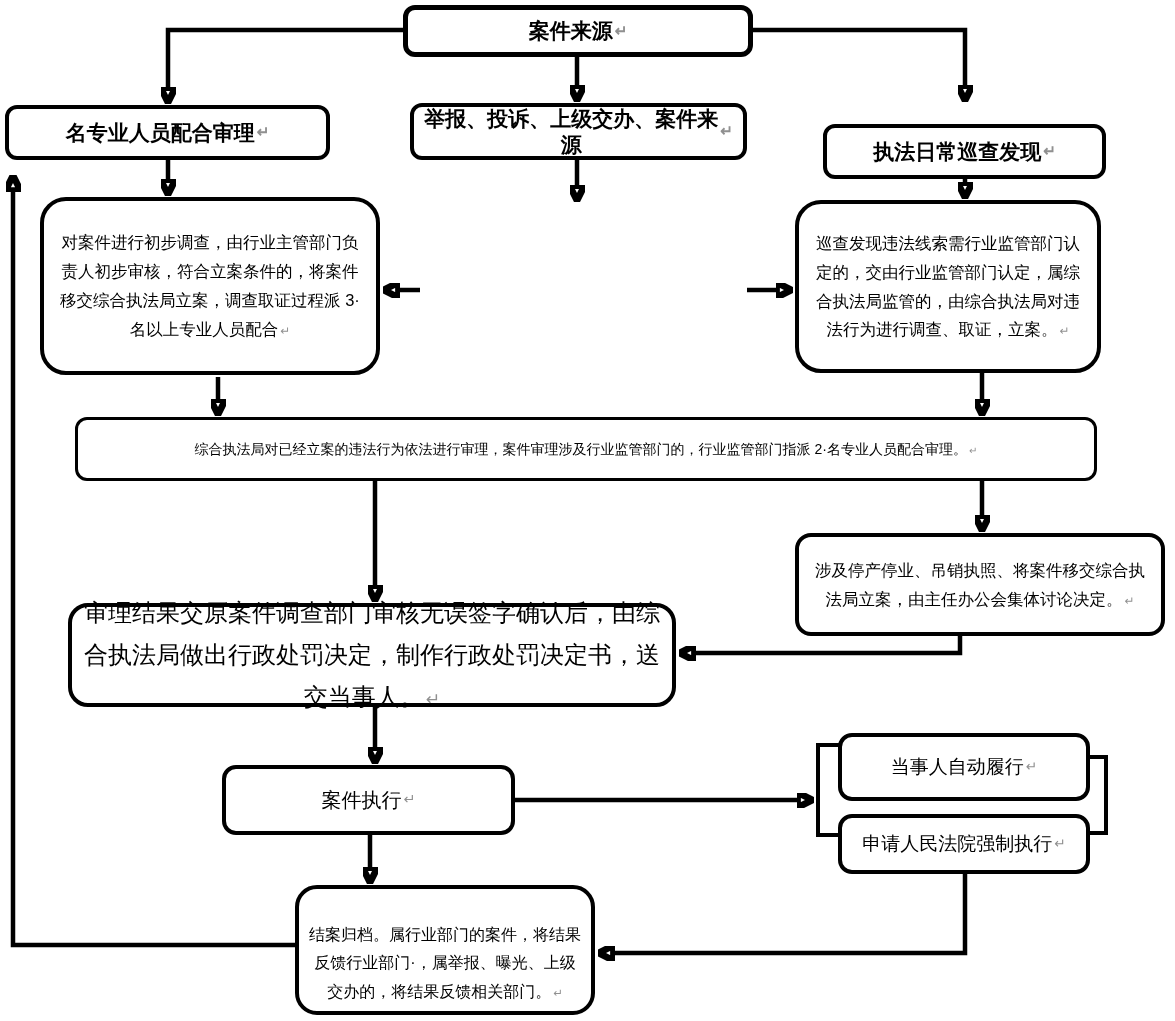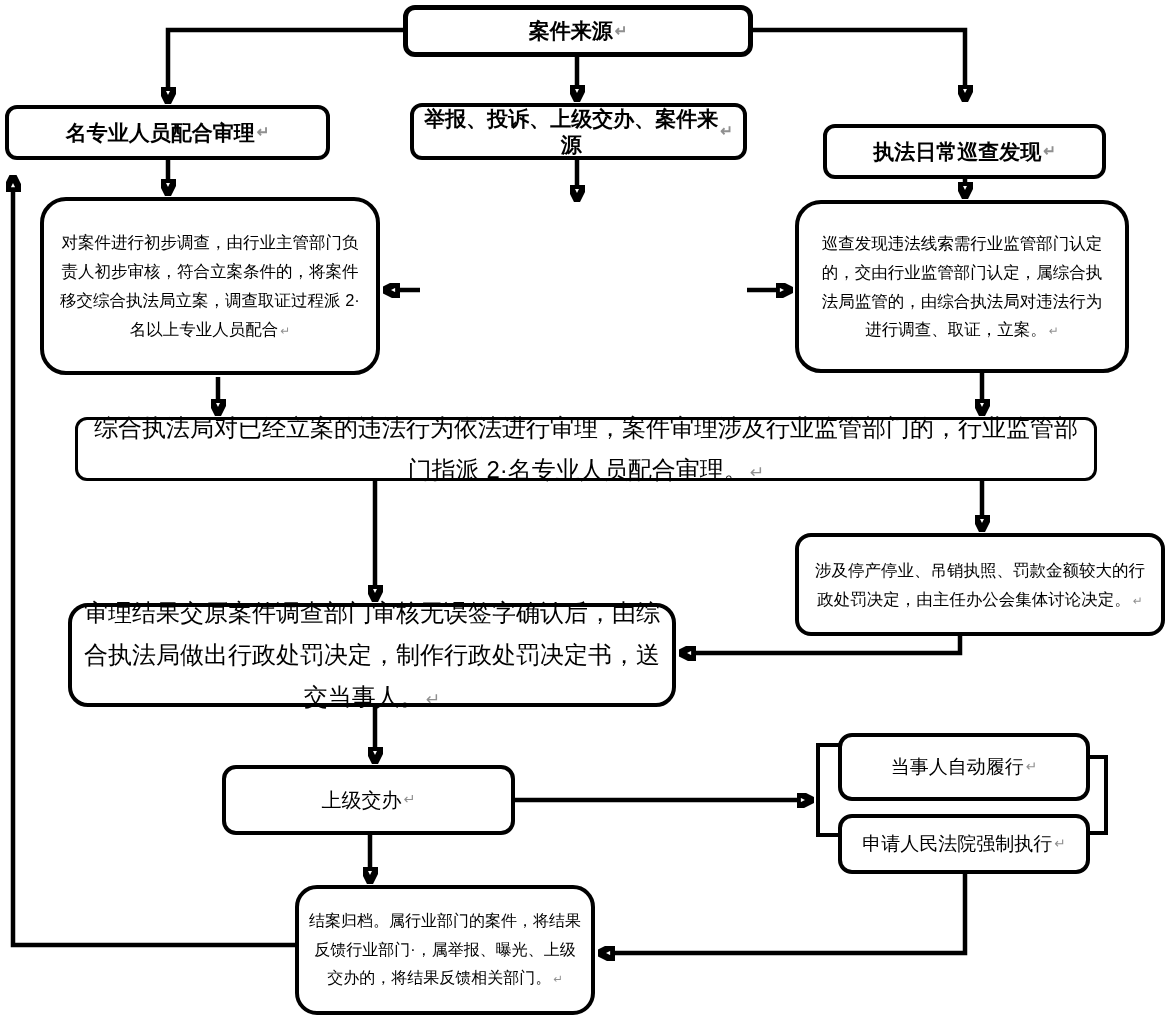--- a/index.html
+++ b/index.html
@@ -88,52 +88,52 @@
     <span class="txt">举报、投诉、上级交办、案件来源</span>
       <span class="pmark">↵</span>
   </div>
 
   <div class="node hdr" style="left:823px;top:103px;width:283px;height:55px;margin-top:21px;">
     <span class="txt">执法日常巡查发现</span>
       <span class="pmark">↵</span>
   </div>
 
   <div class="node detail" style="left:40px;top:197px;width:340px;height:178px;">
-    <div><span class="txt">对案件进行初步调查，由行业主管部门负责人初步审核，符合立案条件的，将案件移交综合执法局立案，调查取证过程派 2·名以上专业人员配合</span><span class="pmark">↵</span></div>
+    <div><span class="txt">对案件进行初步调查，由行业主管部门负责人初步审核，符合立案条件的，将案件移交综合执法局立案，调查取证过程派 3·名以上专业人员配合</span><span class="pmark">↵</span></div>
   </div>
 
 
-  <div class="node detail" style="left:795px;top:200px;width:334px;height:173px;padding:4px 16px;">
+  <div class="node detail" style="left:795px;top:200px;width:306px;height:173px;padding:4px 16px;">
     <div><span class="txt">巡查发现违法线索需行业监管部门认定的，交由行业监管部门认定，属综合执法局监管的，由综合执法局对违法行为进行调查、取证，立案。</span><span class="pmark">↵</span></div>
   </div>
 
-  <div class="node" style="left:75px;top:417px;width:1022px;height:64px;border-radius:12px;border-width:3.5px;font-size:24px;">
+  <div class="node" style="left:75px;top:417px;width:1022px;height:64px;border-radius:12px;border-width:3.5px;font-size:14px;">
     <div><span class="txt">综合执法局对已经立案的违法行为依法进行审理，案件审理涉及行业监管部门的，行业监管部门指派 2·名专业人员配合审理。</span><span class="pmark">↵</span></div>
   </div>
 
   <div class="node" style="left:795px;top:533px;width:370px;height:103px;border-radius:16px;font-size:16.5px;">
-    <div><span class="txt">涉及停产停业、吊销执照、罚款金额较大的行政处罚决定，由主任办公会集体讨论决定。</span><span class="pmark">↵</span></div>
+    <div><span class="txt">涉及停产停业、吊销执照、将案件移交综合执法局立案，由主任办公会集体讨论决定。</span><span class="pmark">↵</span></div>
   </div>
 
   <div class="node" style="left:68px;top:603px;width:608px;height:104px;border-radius:20px;font-size:24px;">
     <div><span class="txt">审理结果交原案件调查部门审核无误签字确认后，由综合执法局做出行政处罚决定，制作行政处罚决定书，送交当事人。</span><span class="pmark">↵</span></div>
   </div>
 
   <div class="node small-r" style="left:222px;top:765px;width:293px;height:70px;font-size:20px;">
-    <span class="txt">上级交办</span>
+    <span class="txt">案件执行</span>
       <span class="pmark">↵</span>
   </div>
 
   <div class="node small-r" style="left:838px;top:733px;width:252px;height:68px;font-size:19px;">
     <span class="txt">当事人自动履行</span>
       <span class="pmark">↵</span>
   </div>
 
   <div class="node small-r" style="left:838px;top:814px;width:252px;height:60px;font-size:19px;">
     <span class="txt">申请人民法院强制执行</span>
       <span class="pmark">↵</span>
   </div>
 
-  <div class="node" style="left:295px;top:885px;width:300px;height:130px;border-radius:22px;font-size:16px;line-height:1.8;">
+  <div class="node" style="left:295px;top:885px;width:300px;height:130px;border-radius:22px;font-size:16px;line-height:1.8;align-items:flex-end;">
     <div><span class="txt">结案归档。属行业部门的案件，将结果反馈行业部门·，属举报、曝光、上级交办的，将结果反馈相关部门。</span><span class="pmark">↵</span></div>
   </div>
 
 </div>
 
 </body></html>

